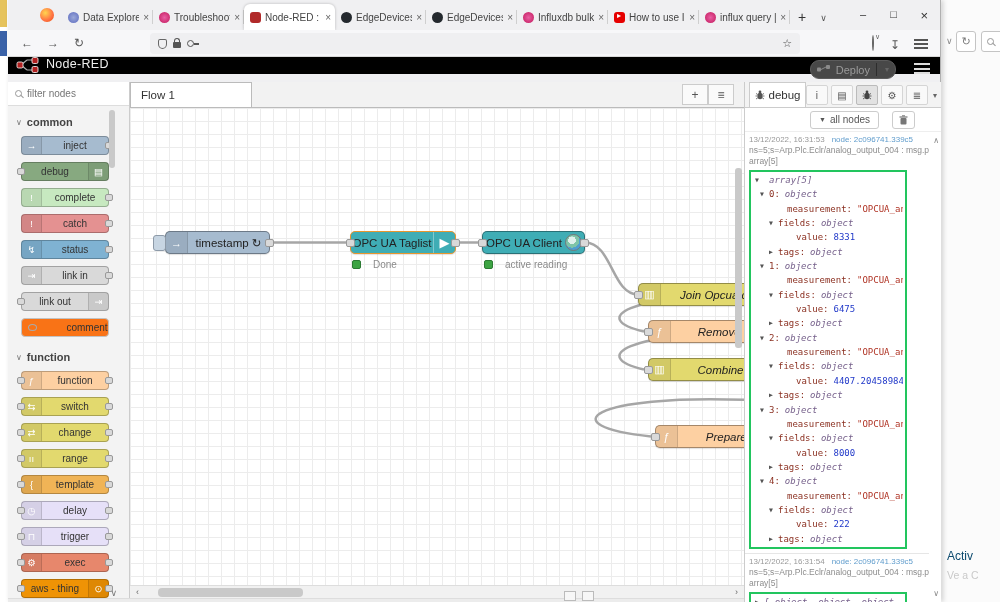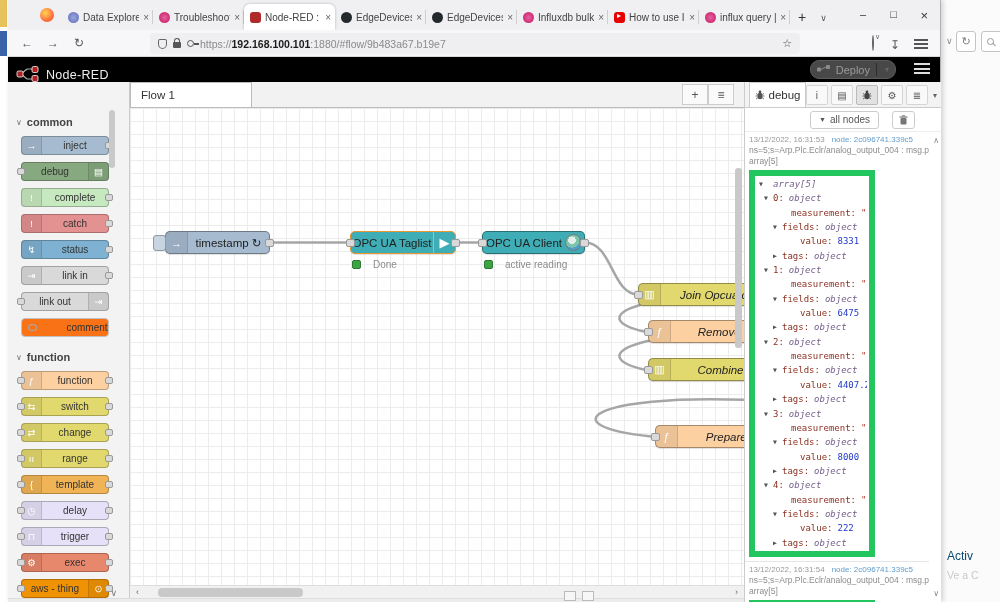--- a/index.html
+++ b/index.html
@@ -51,21 +51,21 @@
   .urltxt{flex:1;white-space:nowrap;overflow:hidden;color:#8a8a8a}
   .urltxt b{color:#1b1b1b;font-weight:bold}
   .star{margin-left:auto;font-size:11px;color:#555}
   .bact{position:absolute;top:6px;font-size:12px;color:#555}
   .pocket{width:12px;height:12px;border:1.4px solid #666;border-radius:50%;position:relative}
   .pocket::after{content:"∨";position:absolute;left:2px;top:-3px;font-size:7px;color:#666}
   .burger{width:14px;height:10px;display:flex;flex-direction:column;justify-content:space-between}
   .burger i{height:1.6px;background:#555;display:block}
 
   
-  .nrhead{position:absolute;left:0;top:57px;right:0;height:25px;background:#000;display:flex;align-items:flex-end;padding:0 8px}
+  .nrhead{position:absolute;left:0;top:57px;right:0;height:17px;background:#000;display:flex;align-items:flex-start;padding:0 8px}
   .nrtitle{color:#eee;font-size:12.5px;margin-left:6px;letter-spacing:.3px}
   .deploy{position:absolute;right:44px;top:3px;height:19px;background:#484848;border:1px solid #5c5c5c;border-radius:9px;display:flex;align-items:center;padding:0 6px;gap:6px;color:#9a9a9a;font-size:11px}
   .deploy .sep{width:1px;height:13px;background:#2d2d2d}
   .nrburger{position:absolute;right:10px;top:6px}
   .nrburger i{background:#ddd;height:2px;width:16px;display:block;margin-bottom:2.5px}
 
   
   .palette{position:absolute;left:0;top:82px;width:122px;bottom:0;background:#f3f3f3;border-right:1px solid #ccc}
   .pfilter{position:absolute;left:0;top:0;width:121px;height:24px;background:#fff;border-bottom:1px solid #ddd;display:flex;align-items:center;gap:5px;padding:0 7px}
   .pfilter input{border:none;outline:none;width:80px;font-size:10px;background:transparent;color:#333}
@@ -124,21 +124,21 @@
   .dbtn.active{background:#e2e2e2;border-color:#bbb}
   .dcaret{font-size:8px;color:#666;margin-left:2px}
   .dfilter{position:absolute;left:0;top:26px;right:0;height:24px;background:#fff;border-bottom:1px solid #eee;display:flex;align-items:center;justify-content:flex-end;gap:13px;padding-right:26px}
   .fbtn2{height:18px;border:1px solid #ccc;border-radius:3px;background:#fff;display:flex;align-items:center;gap:4px;padding:0 8px;font-size:10px;color:#555}
   .funnel{font-size:7px;color:#555}
   .dmessages{position:absolute;left:0;top:50px;right:12px;bottom:0;overflow:hidden}
   .dmsg{border-bottom:1px solid #e6e6e6;padding:2px 0 3px 4px}
   .mmeta{font-size:8px;color:#999;white-space:nowrap;overflow:hidden;line-height:11px}
   .mnode{color:#5f9ccc;margin-left:7px}
   .msubj{font-size:8.5px;color:#8d8d8d;line-height:11px;white-space:nowrap;overflow:hidden}
-  .redbox{border:6px solid #22c55e;margin:3px 2px 1px 0;padding:1px 2px;width:126px;overflow:hidden}
+  .redbox{border:2px solid #22c55e;margin:3px 2px 1px 0;padding:1px 2px;width:158px;overflow:hidden}
   .drow{height:14.35px;line-height:14.35px;font-family:"DejaVu Sans Mono",monospace;font-size:9px;white-space:nowrap;overflow:hidden}
   .dtog{display:inline-block;width:9px;font-size:6.5px;color:#555;vertical-align:1px}
   .dkey{color:#8b3021;margin-right:5px}
   .vt-type{color:#77628c;font-style:italic}
   .vt-num{color:#2139c9}
   .vt-str{color:#b03425}
   .ind0{padding-left:2px}.ind1{padding-left:7px}.ind2{padding-left:16px}.ind2n{padding-left:25px}.ind3n{padding-left:34px}
   .dscroll{position:absolute;right:2px;font-size:8px;color:#888}
 </style>
 </head>
@@ -216,21 +216,20 @@
   <span class="winctl abs" style="right:12px;font-size:13px">×</span>
 
   <div class="urlbar">
     <span class="navic" style="margin-left:6px">←</span>
     <span class="navic">→</span>
     <span class="navic">↻</span>
     <div class="addr">
       <span class="shield"></span>
       <span class="lockic"></span>
       <span class="keyic"></span>
-      <span class="urltxt"><span>https://</span><b>192.168.100.101</b><span>:1880/#flow/9b483a67.b19e7</span></span>
       <span class="star">☆</span>
     </div>
     <span class="bact abs" style="right:66px"><span class="pocket"></span></span>
     <span class="bact abs" style="right:40px;top:8px">↧</span>
     <span class="bact abs" style="right:12px;top:9px">
         <span class="burger">
           <i></i>
           <i></i>
           <i></i>
         </span>
@@ -256,20 +255,24 @@
       <span class="dcaret">▾</span>
     </div>
     <span class="nrburger">
         <i></i>
         <i></i>
         <i></i>
       </span>
   </div>
 
   <div class="palette">
+    <div class="pfilter">
+      <span class="mag"></span>
+      <input placeholder="filter nodes" style="">
+    </div>
     <div class="plist">
       <div class="psec">
           <span class="chev">∨</span>
           <span>common</span>
         </div>
 
         <div class="pnode il pr" style="background: rgb(166, 187, 207);">
 
           <span class="nicon">
             <span class="g">→</span>

